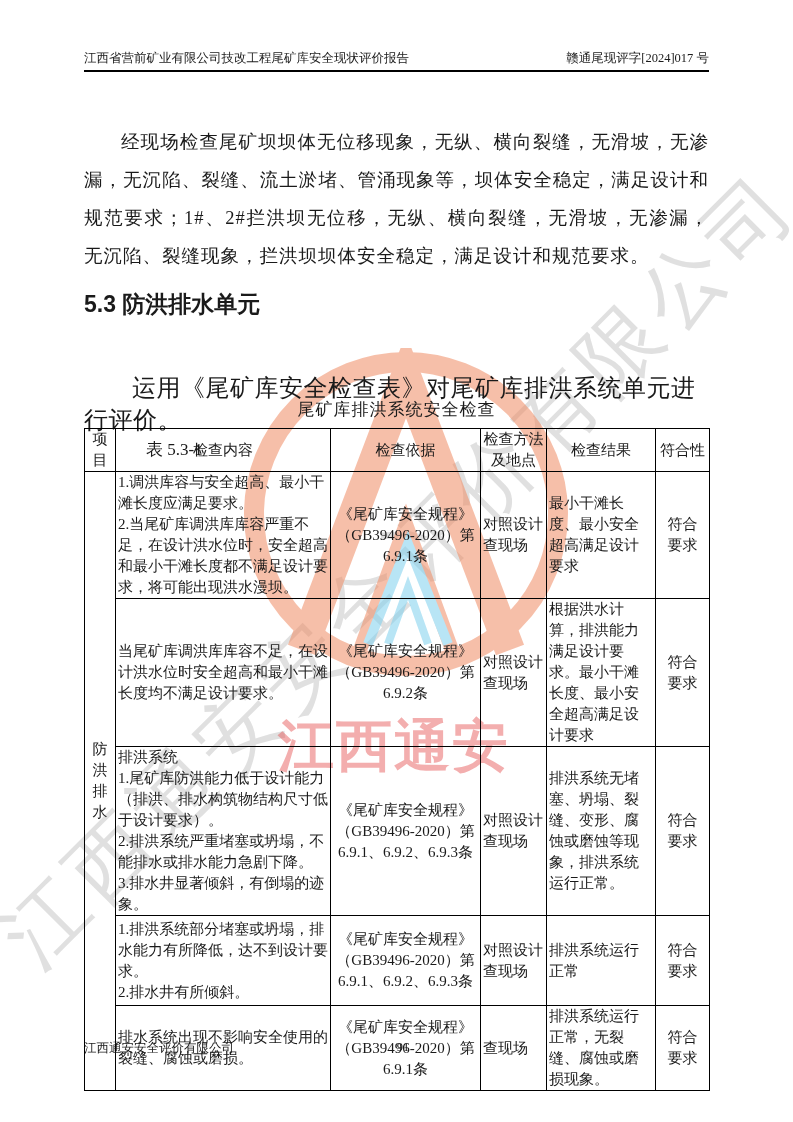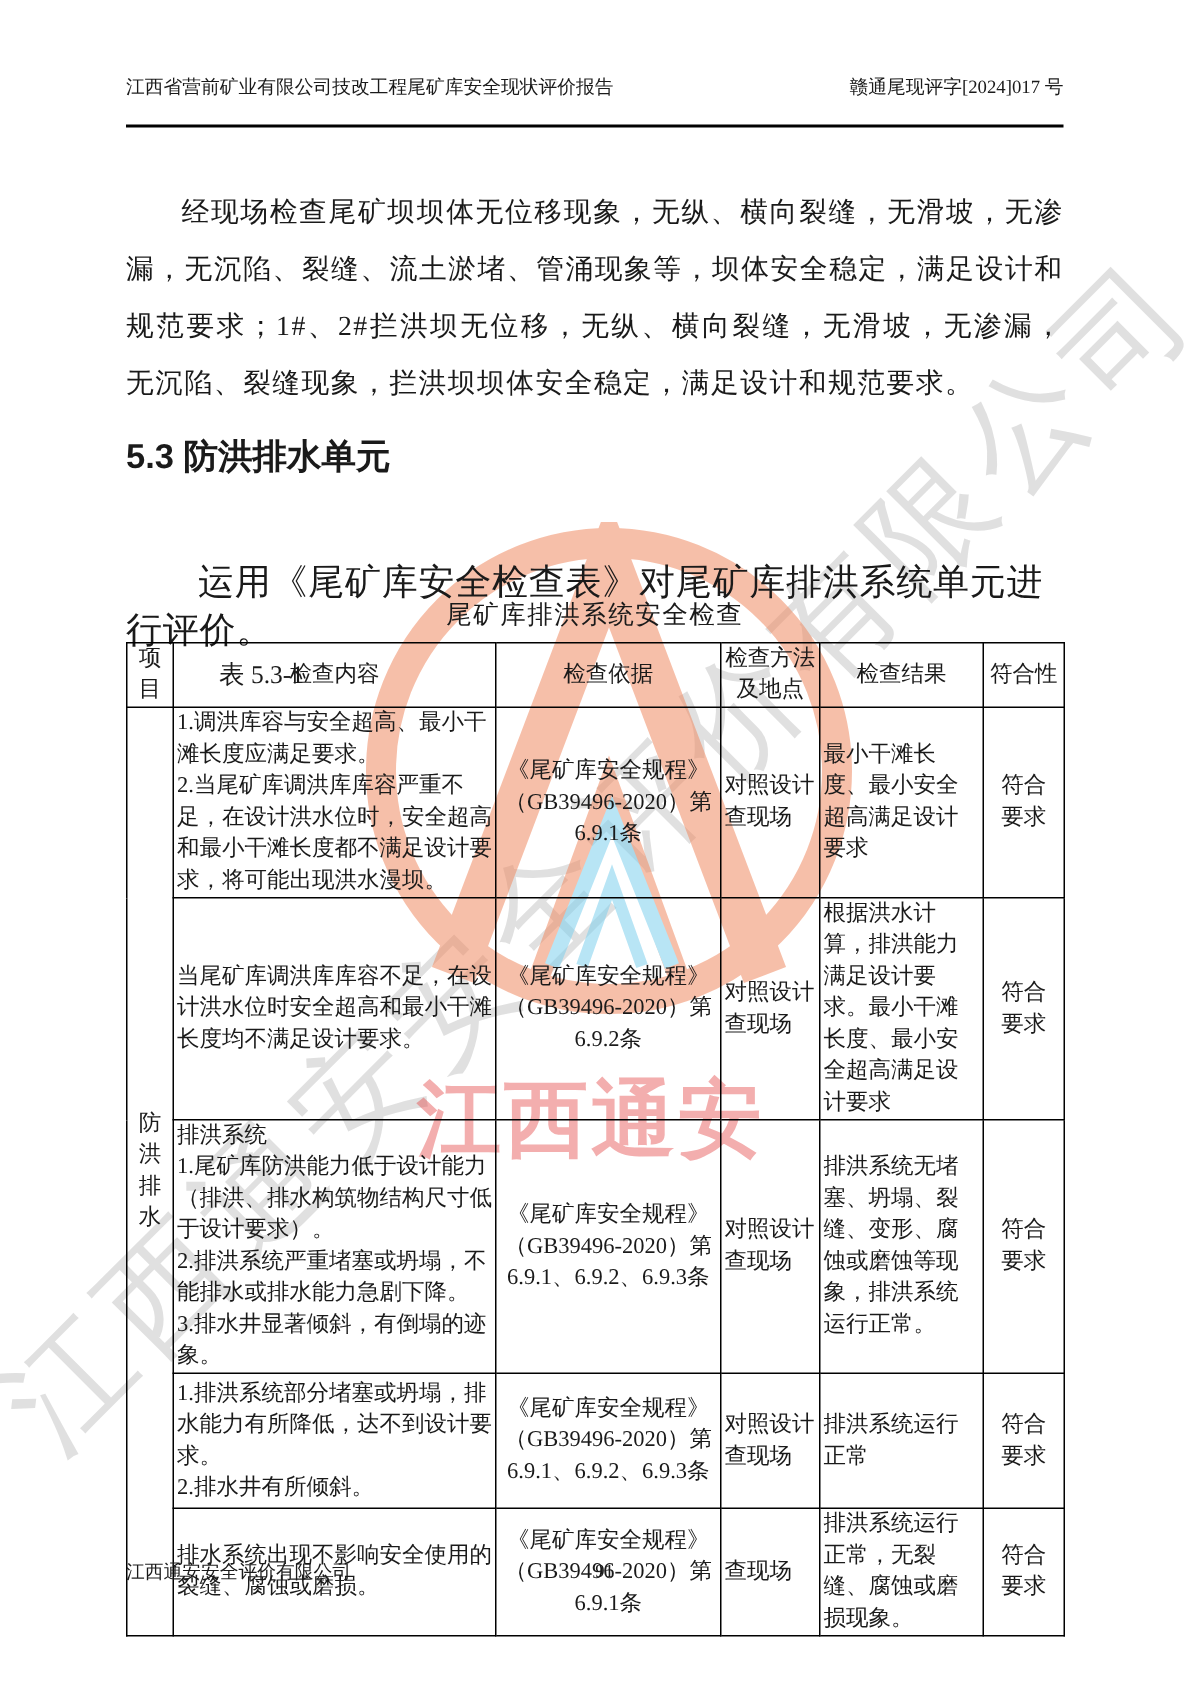--- a/index.html
+++ b/index.html
@@ -24,21 +24,21 @@
     font-size:56px;line-height:80px;font-weight:bold;letter-spacing:2px;
     color:rgba(228,76,76,0.45);
     font-family:"Liberation Sans","DejaVu Sans",sans-serif;white-space:nowrap;
   }
   .wm-logo{position:absolute;left:240px;top:348px;width:332px;height:332px;opacity:0.55;}
 
   
   .doc-header{
     position:absolute;left:84px;top:50px;width:625px;
     display:flex;justify-content:space-between;align-items:flex-end;
-    font-size:12.5px;border-bottom:2px solid #000;padding-bottom:16px;
+    font-size:12.5px;border-bottom:2px solid #000;padding-bottom:3px;
   }
   .doc-footer{
     position:absolute;left:84px;top:1040px;width:625px;font-size:12.5px;
   }
   .doc-footer .pageno{position:absolute;left:13px;right:0;text-align:center;}
 
   
   .p1{
     position:absolute;left:84px;top:104px;width:625px;
     font-size:18.5px;line-height:38px;text-align:justify;

